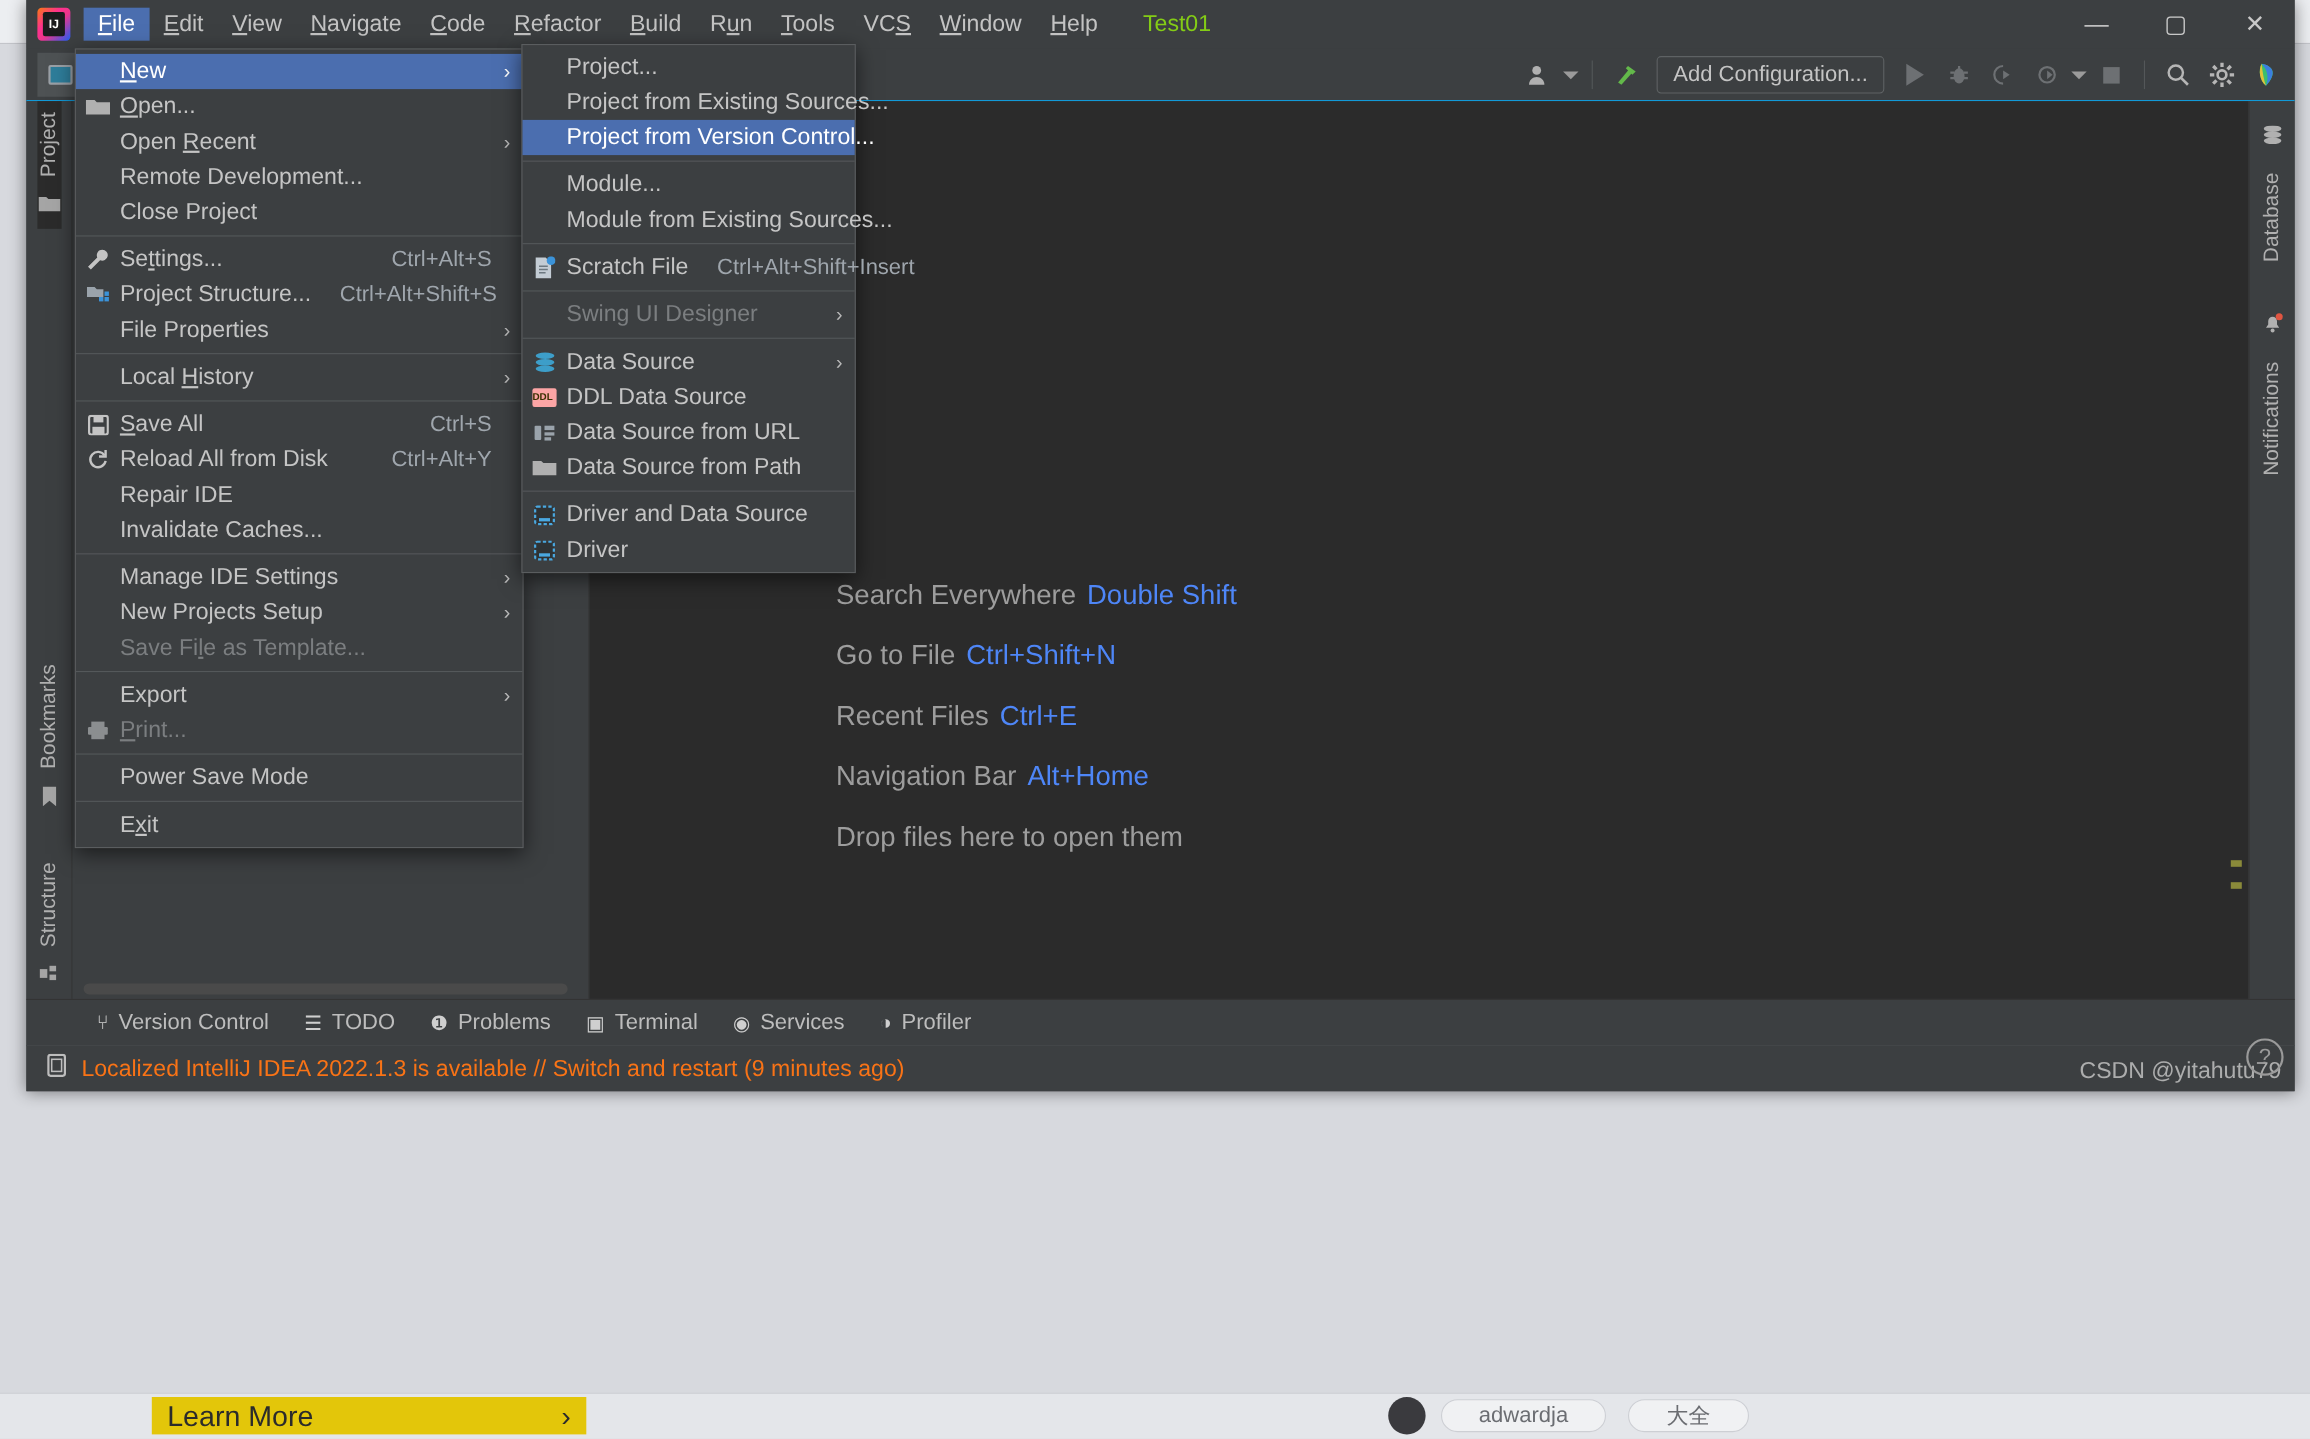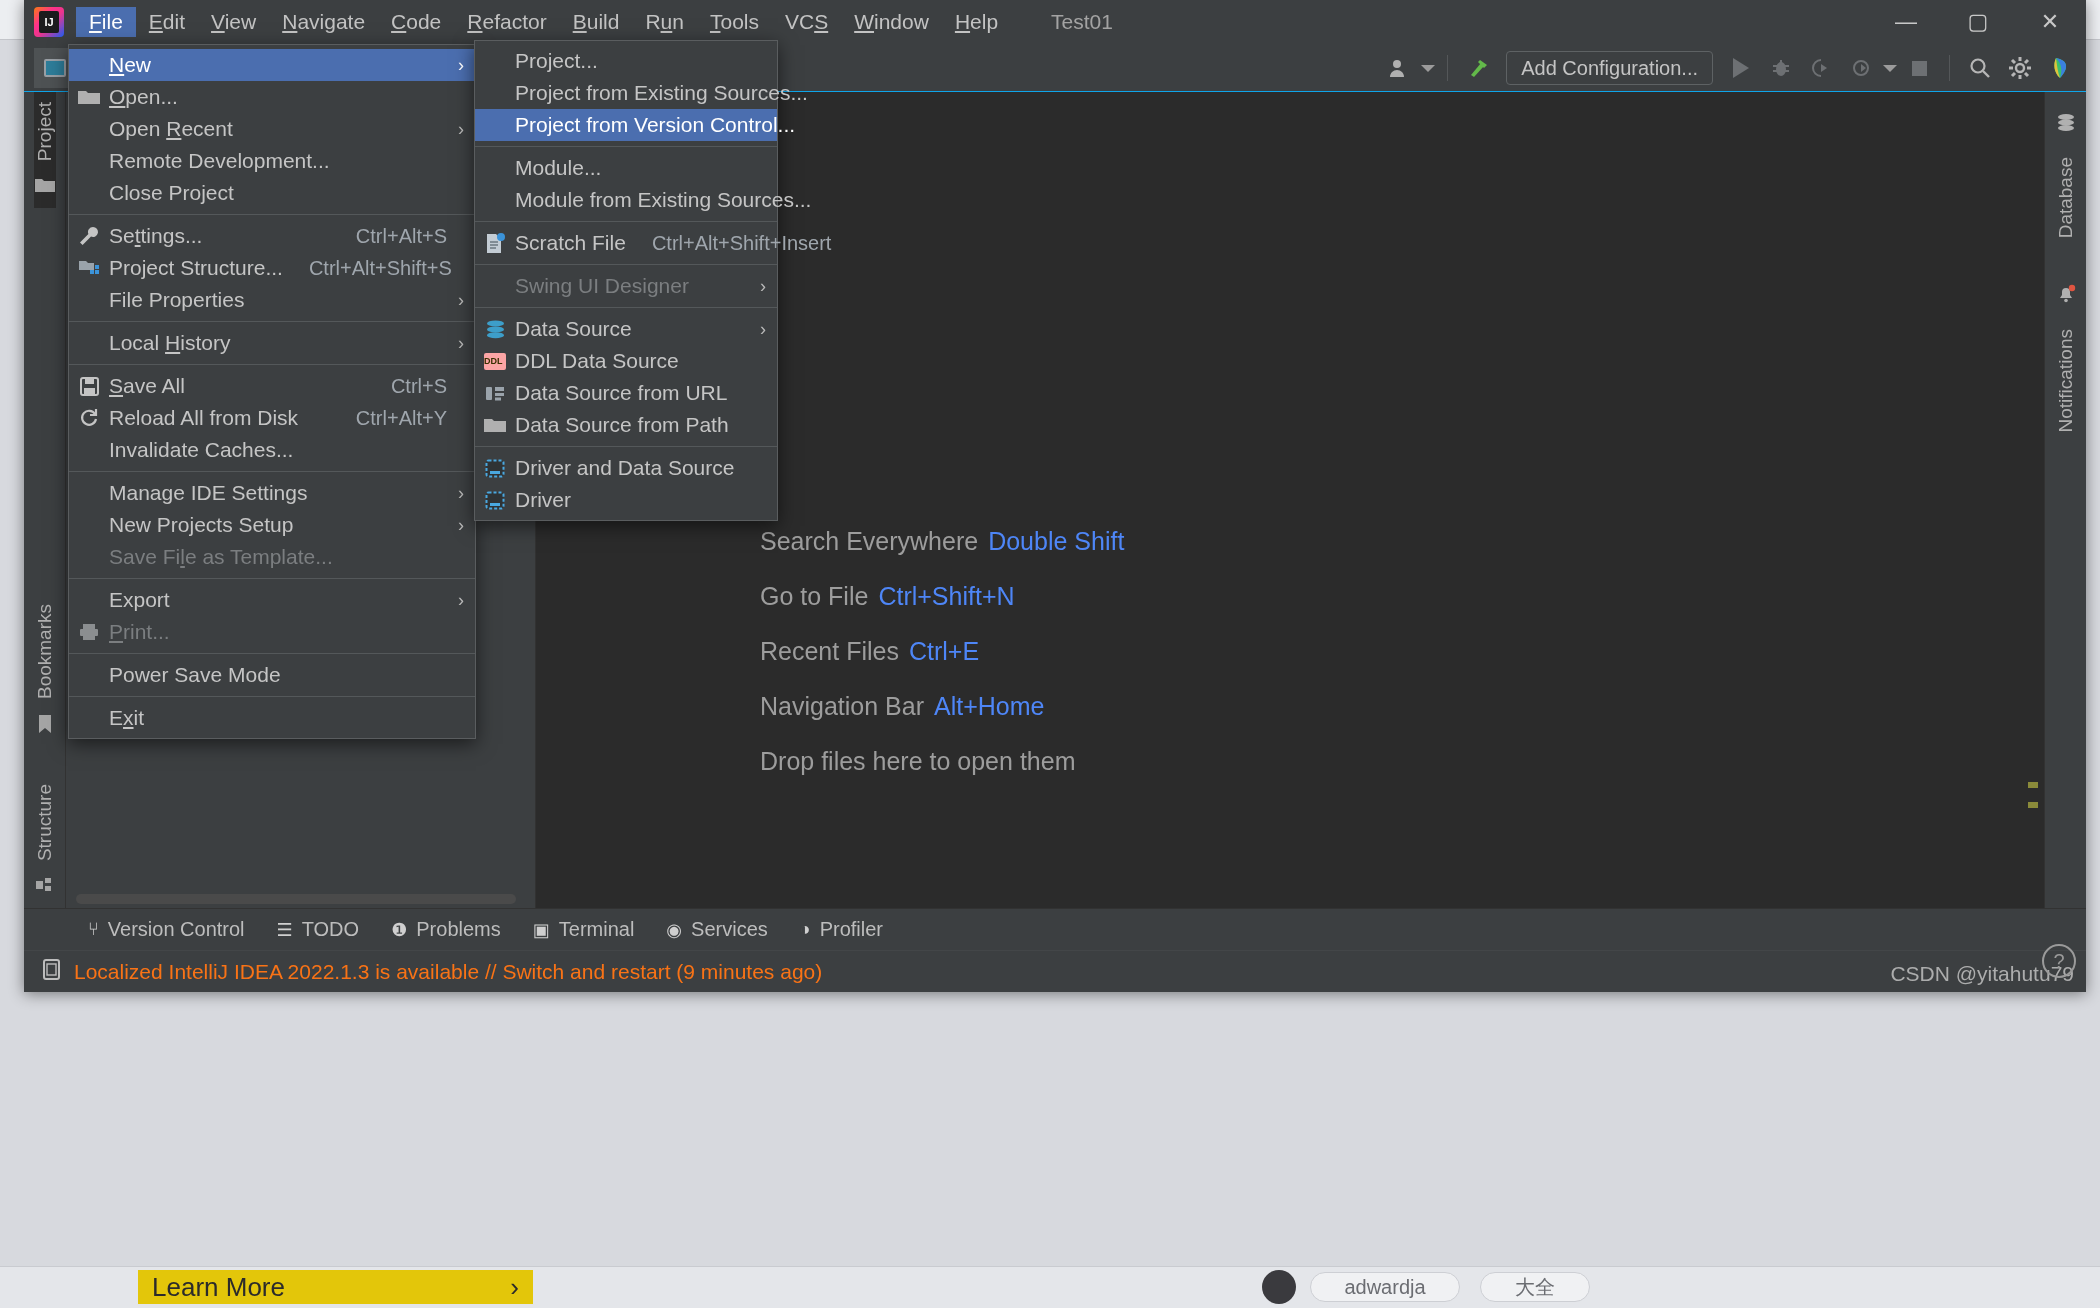--- a/index.html
+++ b/index.html
@@ -85,21 +85,21 @@
   }
   .menu { display: flex; align-items: center; height: 44px; }
   .menu-item {
     padding: 0 13px; height: 30px; line-height: 30px;
     font-size: 21px; color: #c3c3c3; cursor: default;
     white-space: nowrap;
   }
   .menu-item.active { background: #4b6eaf; color: #ffffff; }
   .menu-item u { text-decoration: underline; }
   .win-title {
-    margin-left: 40px; font-size: 21px; color: #a3a3a3; white-space:nowrap;
+    margin-left: 28px; font-size: 21px; color: #84cc16; white-space:nowrap;
   }
   .win-ctrls {
     position:absolute; right: 0; top: 0; height: 44px;
     display:flex; align-items:center;
   }
   .win-btn {
     width: 72px; height: 44px; display:flex; align-items:center; justify-content:center;
     color:#c8c8c8; font-size: 22px;
   }
 
@@ -577,20 +577,25 @@
             <path d="M16 6A7 7 0 1 0 17 11" stroke="#c4c4c4" stroke-width="2.2" fill="none"></path>
             <path d="M17 1v6h-6" stroke="#c4c4c4" stroke-width="2.2" fill="none"></path>
           </svg>
         </span>
         <span class="mlabel">Reload All from Disk</span>
         <span class="mshort">Ctrl+Alt+Y</span>
         <span class="marrow"></span>
       </div>
       <div class="mrow">
         <span class="micon"></span>
+        <span class="mlabel">Repair IDE</span>
+        <span class="marrow"></span>
+      </div>
+      <div class="mrow">
+        <span class="micon"></span>
         <span class="mlabel">Invalidate Caches...</span>
         <span class="marrow"></span>
       </div>
       <div class="msep"></div>
       <div class="mrow">
         <span class="micon"></span>
         <span class="mlabel">Manage IDE Settings</span>
         <span class="marrow">›</span>
       </div>
       <div class="mrow">

